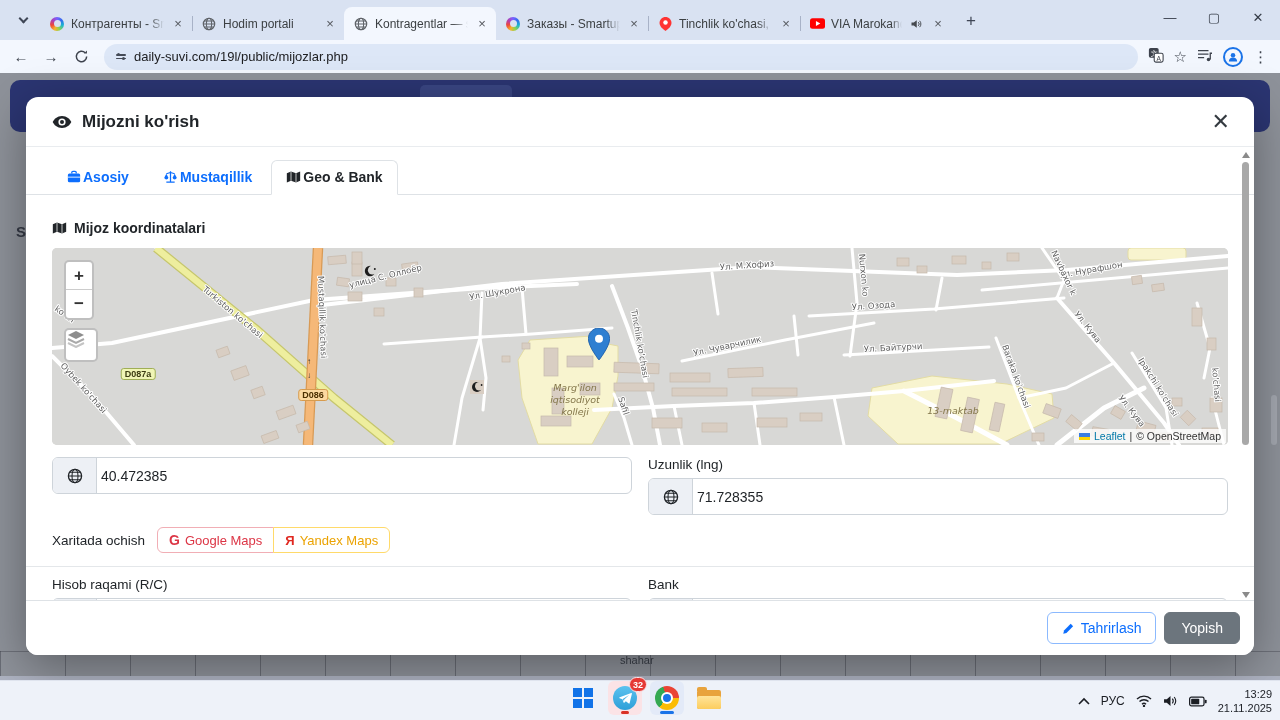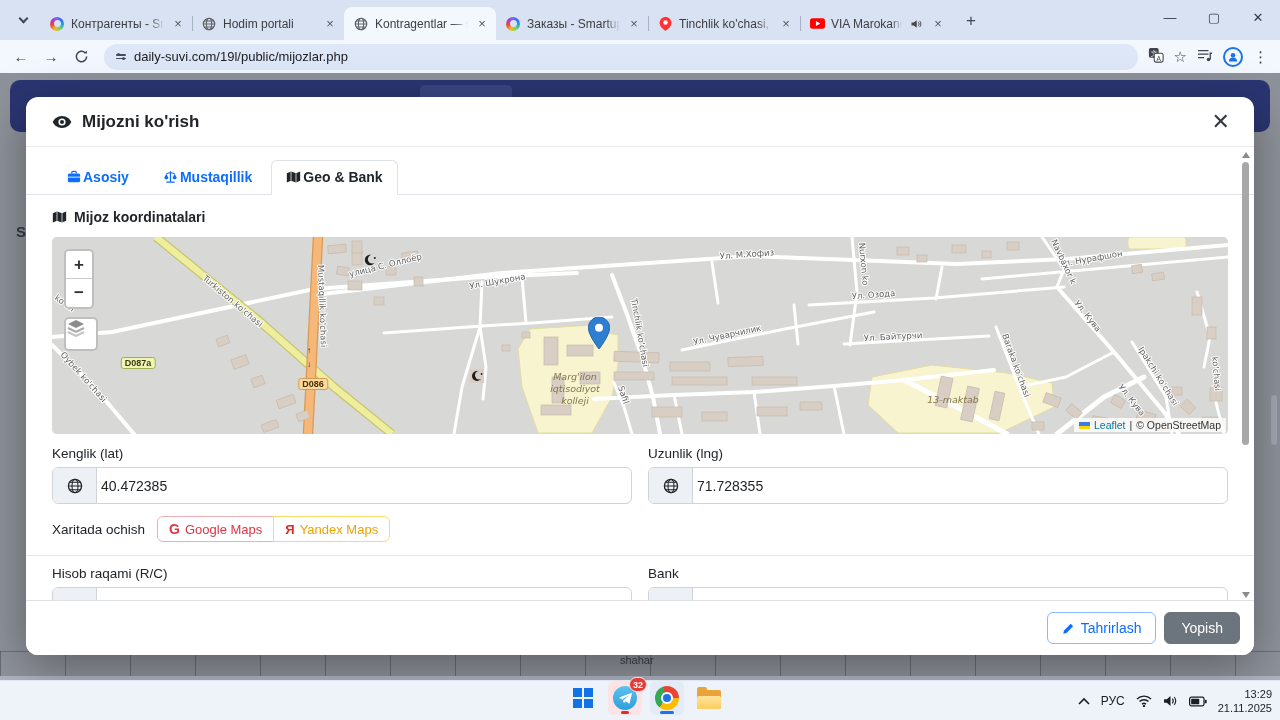--- a/index.html
+++ b/index.html
@@ -48,21 +48,21 @@
 
   
   .modal{position:absolute;left:26px;top:97px;width:1228px;height:558px;background:#fff;border-radius:12px;box-shadow:0 12px 48px rgba(0,0,0,.35);}
   .modal-header{height:50px;display:flex;align-items:center;padding:0 24px 0 26px;border-bottom:1px solid #e9ecef;}
   .modal-title{font-size:17px;font-weight:700;color:#212529;margin-left:10px;}
   .modal-x{margin-left:auto;font-size:22px;color:#343a40;line-height:1;}
   .modal-tabs{display:flex;gap:4px;padding:13px 26px 0;border-bottom:1px solid #dee2e6;}
   .mtab{display:flex;align-items:center;gap:2px;padding:8px 14px 9px;font-size:14px;color:#0d6efd;border:1px solid transparent;border-radius:6px 6px 0 0;margin-bottom:-1px;font-weight:bold;}
   .mtab.active{color:#212529;background:#fff;border-color:#dee2e6 #dee2e6 #fff;}
   .modal-body{position:relative;height:406px;padding:14px 26px 0;overflow:hidden;}
-  .section-title{display:flex;align-items:center;gap:7px;font-size:14px;font-weight:700;color:#212529;margin-bottom:12px;}
+  .section-title{display:flex;align-items:center;gap:7px;font-size:14px;font-weight:700;color:#212529;margin-bottom:12px;margin-top:11px;}
 
   
   .map-wrap{position:relative;width:100%;height:197px;border-radius:5px;overflow:hidden;background:#d8d8d6;}
   .map-wrap svg{position:absolute;inset:0;}
   .slabel{font-family:"DejaVu Sans",sans-serif;font-size:8.5px;fill:#5f5f5f;paint-order:stroke;stroke:#ffffff;stroke-width:2px;stroke-linejoin:round;}
   .marea{fill:#f8f4cf;stroke:#e3dca4;stroke-width:1;}
   .mbuild{fill:#d9cec3;stroke:#c6b9ab;stroke-width:.7;}
   .map-ov{position:absolute;inset:0;pointer-events:none;}
   .rbadge{position:absolute;font-size:9px;font-weight:bold;padding:0 3px;border-radius:3px;transform:translate(-50%,-50%);margin-top:40px;}
   .rbadge.yellow{background:#f0f5b6;border:1px solid #9fae56;color:#3c3c12;}
@@ -477,21 +477,20 @@
         <div class="attrib">
           <span class="ua-flag"></span>
           <span class="leaflet-link">Leaflet</span>
           <span>|</span>
           <span>© OpenStreetMap</span>
         </div>
       </div>
 
       <div class="row2">
         <div class="col">
-          <div class="flabel">Kenglik (lat)</div>
           <div class="igroup">
             <span class="iprefix">
               <svg width="16" height="16" viewBox="0 0 16 16">
                   <circle cx="8" cy="8" r="6.6" fill="none" stroke="#212529" stroke-width="1.3"></circle>
                   <ellipse cx="8" cy="8" rx="3" ry="6.6" fill="none" stroke="#212529" stroke-width="1.1"></ellipse>
                   <path d="M1.4 8h13.2M2.3 4.3h11.4M2.3 11.7h11.4" stroke="#212529" stroke-width="1.1" fill="none"></path>
                 </svg>
             </span>
             <span class="ival">40.472385</span>
           </div>

